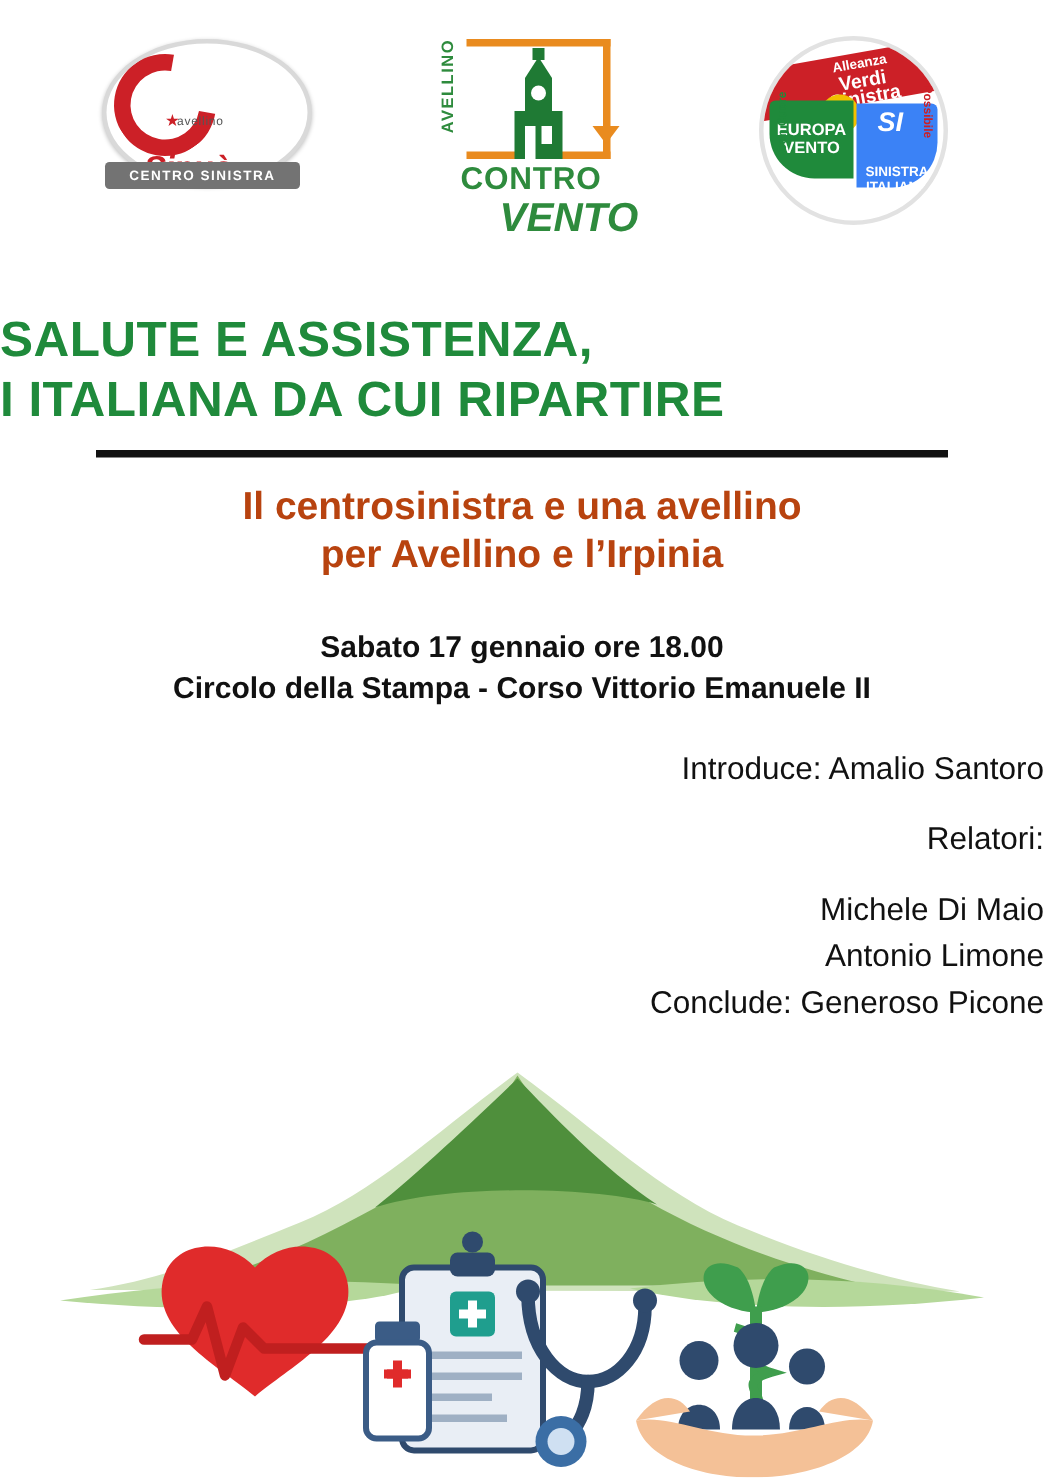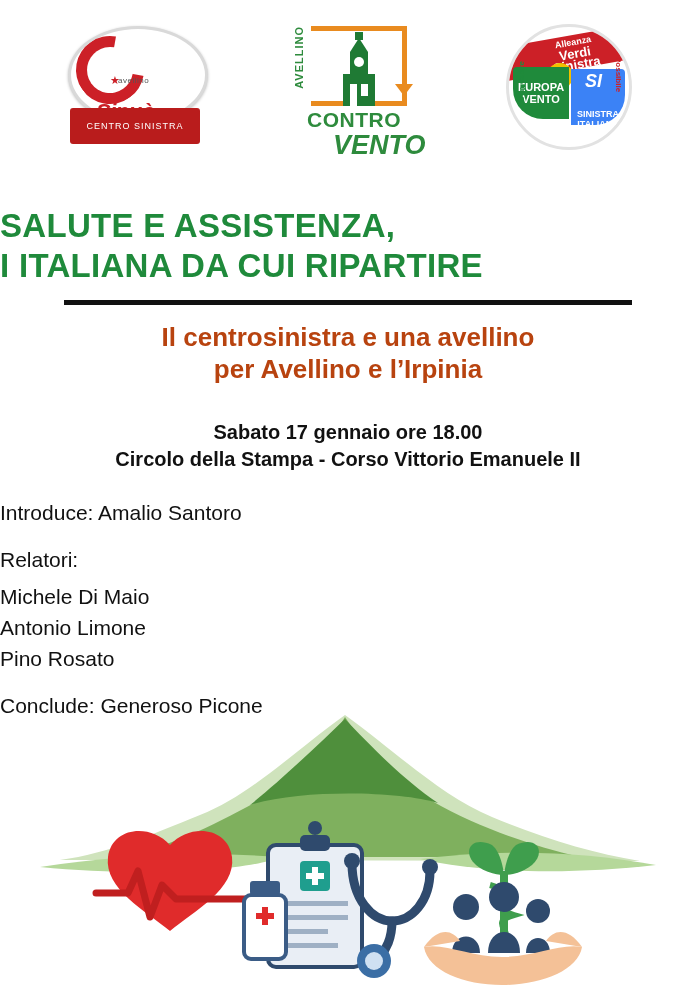--- a/index.html
+++ b/index.html
@@ -69,26 +69,26 @@
   }
   .logo1 .star {
     position: absolute;
     left: 48px; top: 50px;
     color: #cc2027;
     font-size: 11px;
   }
   .logo1 .banner {
     position: absolute;
     left: 8px; top: 84px;
-    width: 130px; height: 36px;
-    background: #b91c1c;
+    width: 130px; height: 18px;
+    background: #737373;
     border-radius: 3px;
     color: #fff;
     font-size: 9px;
-    font-weight: normal;
+    font-weight: bold;
     letter-spacing: 1px;
     display: flex;
     align-items: center;
     justify-content: center;
   }
 
   
   .logo2 {
     width: 132px;
     height: 134px;
@@ -265,27 +265,27 @@
   .datetime {
     margin: 34px 0 0 0;
     text-align: center;
     color: #111;
     font-size: 20px;
     font-weight: bold;
     line-height: 27px;
   }
   .speakers {
     margin: 24px 0 0 0;
-    text-align: left;
+    text-align: right;
     color: #111;
     font-size: 21px;
     line-height: 31px;
   }
   .speakers .block { margin-bottom: 16px; }
-  .speakers .relatori-label { margin-bottom: 6px; }
+  .speakers .relatori-label { margin-bottom: 16px; }
 
   
   .illustration {
     position: absolute;
     left: 0;
     bottom: 0;
     width: 696px;
     height: 300px;
   }
 </style>
@@ -353,21 +353,20 @@
 <div class="datetime">
   <div>Sabato 17 gennaio ore 18.00</div>
   <div>Circolo della Stampa - Corso Vittorio Emanuele II</div>
 </div>
 
 <div class="speakers">
   <div class="block">Introduce: Amalio Santoro</div>
   <div class="relatori-label">Relatori:</div>
   <div>Michele Di Maio</div>
   <div>Antonio Limone</div>
-  <div class="block">Pino Rosato</div>
   <div>Conclude: Generoso Picone</div>
 </div>
 
 <svg class="illustration" viewBox="0 0 696 300">
 
   <g>
     <path d="M60 175 C110 168 150 150 200 130 C250 110 290 70 345 30 C400 70 440 110 492 132 C545 154 592 168 640 176 Z" fill="#cfe3bc"></path>
     <path d="M120 172 C170 162 215 140 265 112 C310 86 330 56 345 32 C362 58 388 90 432 116 C478 142 528 160 580 172 Z" fill="#7fb05e"></path>
     <path d="M250 120 C280 96 320 58 345 34 C368 58 402 94 438 118 C400 106 300 104 250 120 Z" fill="#4f8f3c"></path>
     <path d="M40 182 C120 170 200 166 280 172 C250 186 140 192 40 182 Z" fill="#b5d89a"></path>

